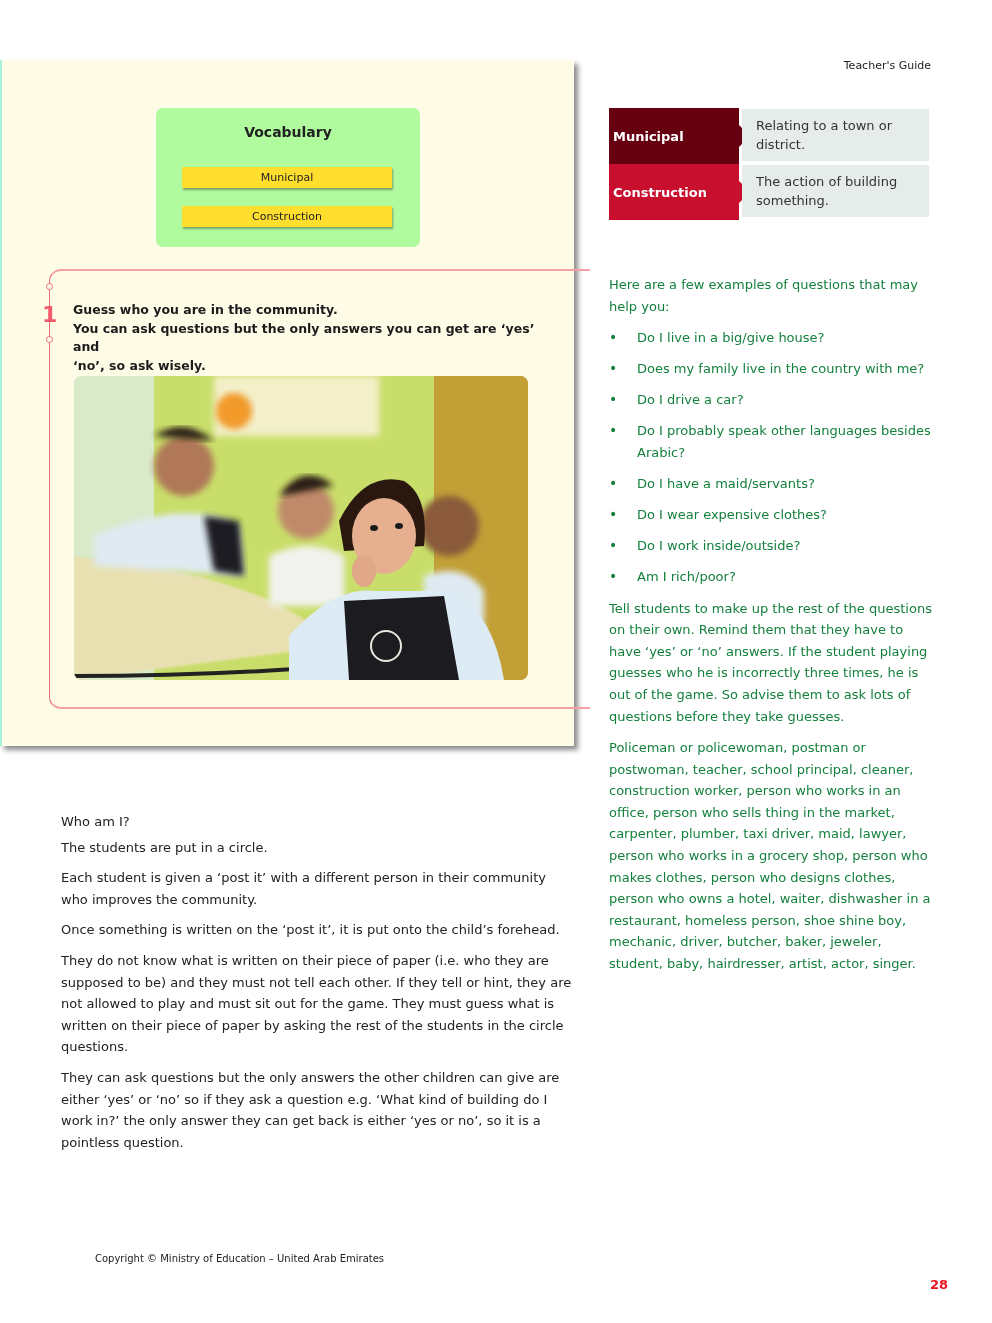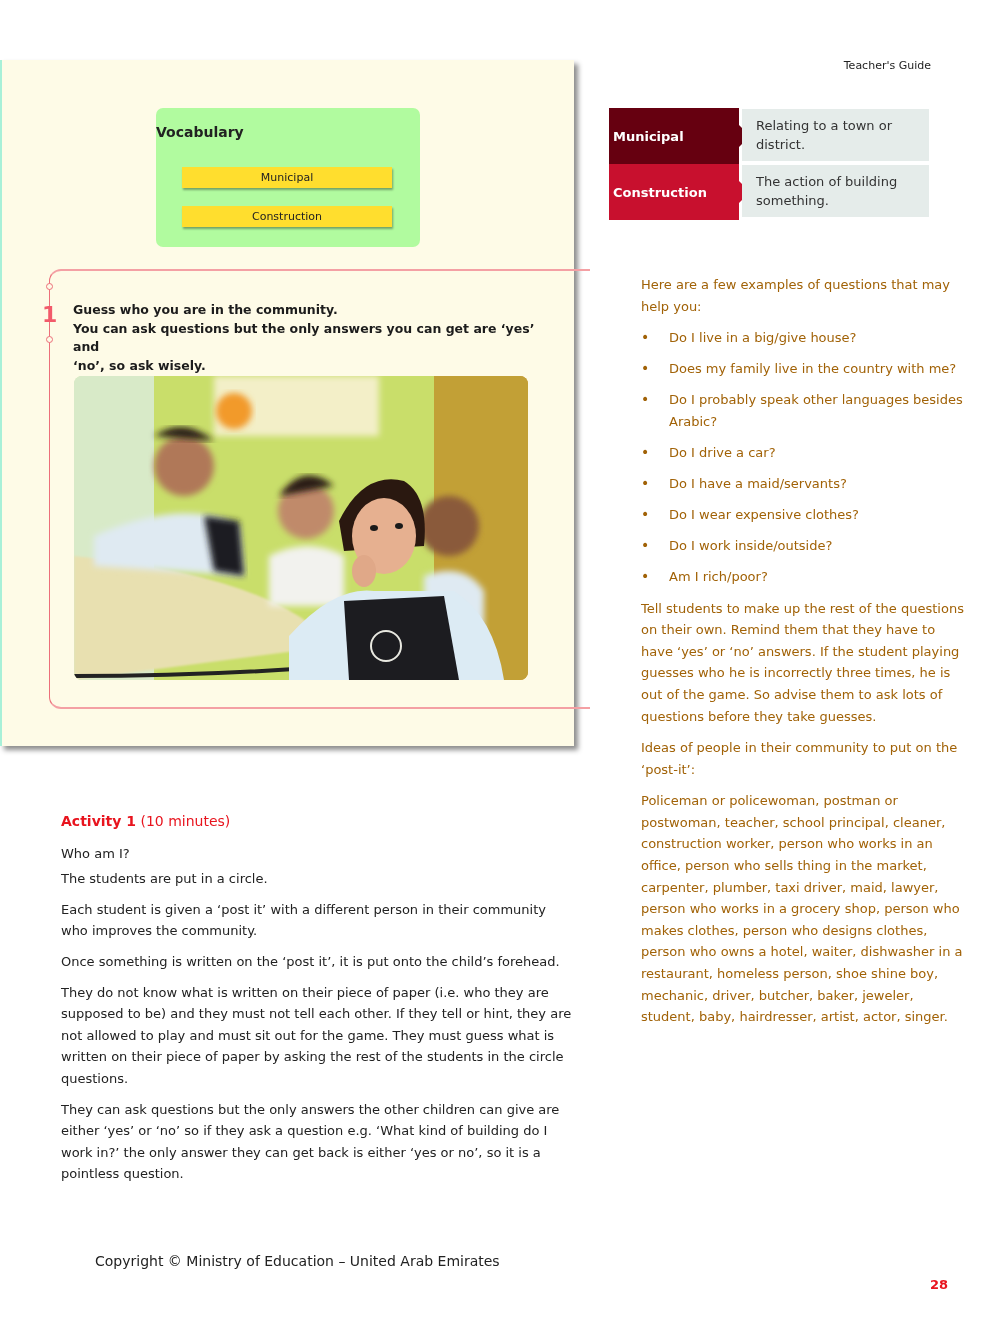--- a/index.html
+++ b/index.html
@@ -16,21 +16,21 @@
       position: absolute; left: 0; top: 60px; width: 572px; height: 686px;
       background: #fefbe7;
       border-left: 2px solid #a8f0d8;
       box-shadow: 4px 4px 5px rgba(0,0,0,0.45);
     }
     .vocab-box {
       position: absolute; left: 154px; top: 48px; width: 264px; height: 139px;
       background: #b1fb9f; border-radius: 7px;
     }
     .vocab-title {
-      position: absolute; top: 16px; left: 0; right: 0; text-align: left;
+      position: absolute; top: 16px; left: 0; right: 0; text-align: center;
       font-weight: bold; font-size: 14px; color: #222;
     }
     .vocab-chip {
       position: absolute; left: 26px; width: 210px; height: 21px;
       background: #ffde2e; box-shadow: 1px 2px 2px rgba(0,0,0,0.35);
       font-size: 11px; text-align: center; line-height: 21px; color: #222;
     }
     .frame {
       position: absolute; left: 47px; top: 209px; width: 540px; height: 436px;
       border-top: 2px solid #f4a0a4; border-bottom: 2px solid #f4a0a4;
@@ -73,39 +73,39 @@
       padding: 7px 0 0 14px; box-sizing: border-box;
     }
     .arrow {
       position: absolute; left: 130px; top: 17px; width: 0; height: 0;
       border-top: 11px solid transparent; border-bottom: 11px solid transparent;
       border-left: 11px solid;
     }
     
     .right-col {
       position: absolute; left: 609px; top: 274px; width: 325px;
-      font-size: 13px; line-height: 21.6px; color: #a16207; margin-left: 32px;
+      font-size: 13px; line-height: 21.6px; color: #15803d;
     }
     .right-col p { margin: 0 0 10px 0; }
     .bullets { list-style: none; margin: 0 0 9px 0; padding: 0; }
     .bullets li { position: relative; padding-left: 28px; margin-bottom: 9.5px; }
     .bullets li::before {
       content: "\2022"; position: absolute; left: 0; top: 0; font-size: 14px;
     }
     
     .activity {
       position: absolute; left: 61px; top: 811px; width: 515px;
       font-size: 13px; line-height: 21.6px; color: #222;
     }
     .activity p { margin: 0 0 9px 0; }
     .act-head { font-size: 14px; color: #e8141e; margin-bottom: 10px !important; }
     .act-head b { font-weight: bold; }
     .act-sub { font-weight: normal; margin-bottom: 4px !important; }
     .copyright {
-      position: absolute; left: 95px; top: 1253px; font-size: 14px; color: #222;
+      position: absolute; left: 95px; top: 1253px; font-size: 10px; color: #222;
     }
     .page-number {
       position: absolute; right: 44px; top: 1277px; font-size: 13px;
       font-weight: bold; color: #e8141e;
     }
   </style>
 </head>
 <body>
 
 <div class="header-title">Teacher's Guide</div>
@@ -183,37 +183,32 @@
     <div class="arrow" style="border-left-color:#c8102e;"></div>
     <div class="def-desc">The action of building something.</div>
   </div>
 </div>
 
 <div class="right-col">
   <p>Here are a few examples of questions that may help you:</p>
   <ul class="bullets">
     <li>Do I live in a big/give house?</li>
     <li>Does my family live in the country with me?</li>
+    <li>Do I drive a car?</li>
     <li>Do I probably speak other languages besides Arabic?</li>
-    <li>Do I drive a car?</li>
     <li>Do I have a maid/servants?</li>
     <li>Do I wear expensive clothes?</li>
     <li>Do I work inside/outside?</li>
     <li>Am I rich/poor?</li>
   </ul>
   <p>Tell students to make up the rest of the questions on their own. Remind them that they have to have ‘yes’ or ‘no’ answers. If the student playing guesses who he is incorrectly three times, he is out of the game. So advise them to ask lots of questions before they take guesses.</p>
-  <p>Ideas of people in their community to put on the ‘post-it’:</p>
   <p>Policeman or policewoman, postman or postwoman, teacher, school principal, cleaner, construction worker, person who works in an office, person who sells thing in the market, carpenter, plumber, taxi driver, maid, lawyer, person who works in a grocery shop, person who makes clothes, person who designs clothes, person who owns a hotel, waiter, dishwasher in a restaurant, homeless person, shoe shine boy, mechanic, driver, butcher, baker, jeweler, student, baby, hairdresser, artist, actor, singer.</p>
 </div>
 
 <div class="activity">
-  <p class="act-head">
-    <b>Activity 1</b>
-    <span>(10 minutes)</span>
-  </p>
   <p class="act-sub">Who am I?</p>
   <p>The students are put in a circle.</p>
   <p>Each student is given a ‘post it’ with a different person in their community who improves the community.</p>
   <p>Once something is written on the ‘post it’, it is put onto the child’s forehead.</p>
   <p>They do not know what is written on their piece of paper (i.e. who they are supposed to be) and they must not tell each other. If they tell or hint, they are not allowed to play and must sit out for the game. They must guess what is written on their piece of paper by asking the rest of the students in the circle questions.</p>
   <p>They can ask questions but the only answers the other children can give are either ‘yes’ or ‘no’ so if they ask a question e.g. ‘What kind of building do I work in?’ the only answer they can get back is either ‘yes or no’, so it is a pointless question.</p>
 </div>
 
 <div class="copyright">Copyright © Ministry of Education – United Arab Emirates</div>
 <div class="page-number">28</div>

